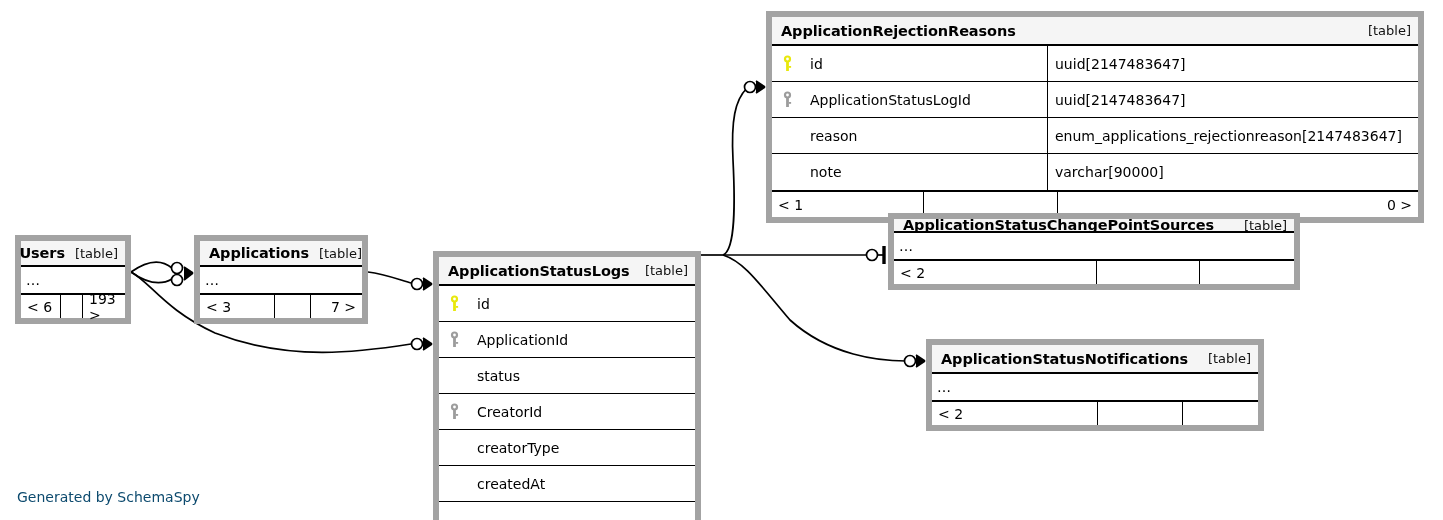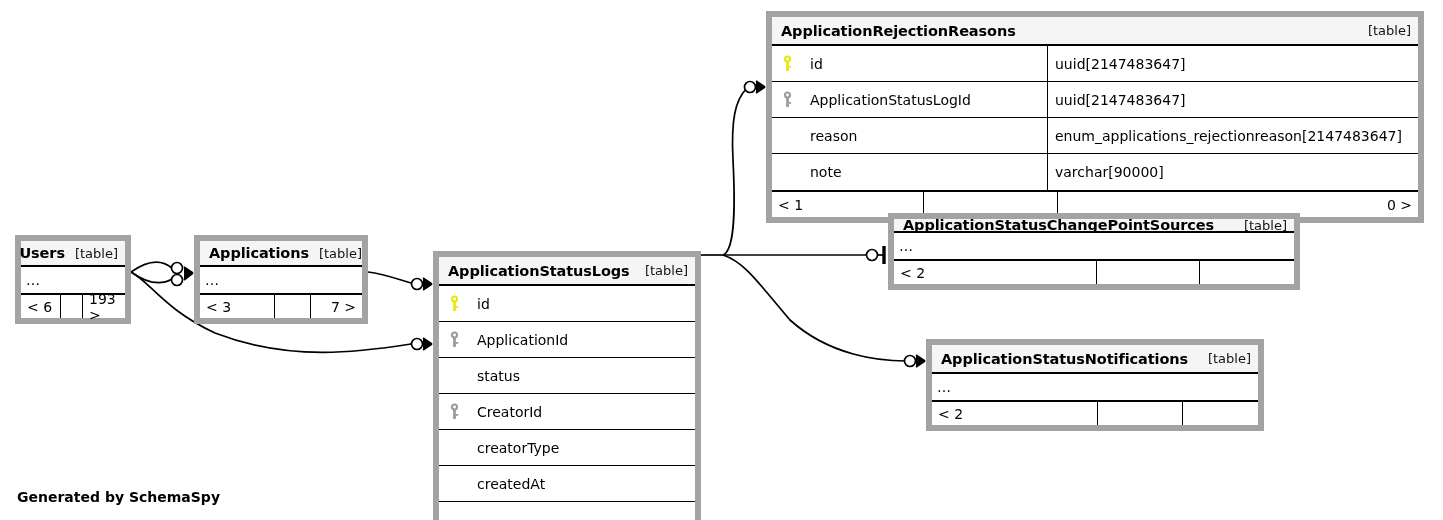--- a/index.html
+++ b/index.html
@@ -170,23 +170,22 @@
   #tbl-asn .footer-row .fcell:nth-child(1){ width: 166px; }
   #tbl-asn .footer-row .fcell:nth-child(2){ width: 85px; }
   #tbl-asn .footer-row .fcell:nth-child(3){ flex: 1; }
 
   
   #credit {
     position: absolute;
     left: 17px;
     top: 489px;
     font-size: 14px;
-    color: #000000;
+    color: #0c4a6e;
     z-index: 3;
-    font-weight: bold;
   }
 </style>
 </head>
 <body>
 
 <div id="canvas">
 
   <svg id="edges" viewBox="0 0 1443 520" xmlns="http://www.w3.org/2000/svg">
     <g fill="none" stroke="#000000" stroke-width="1.7">
 

